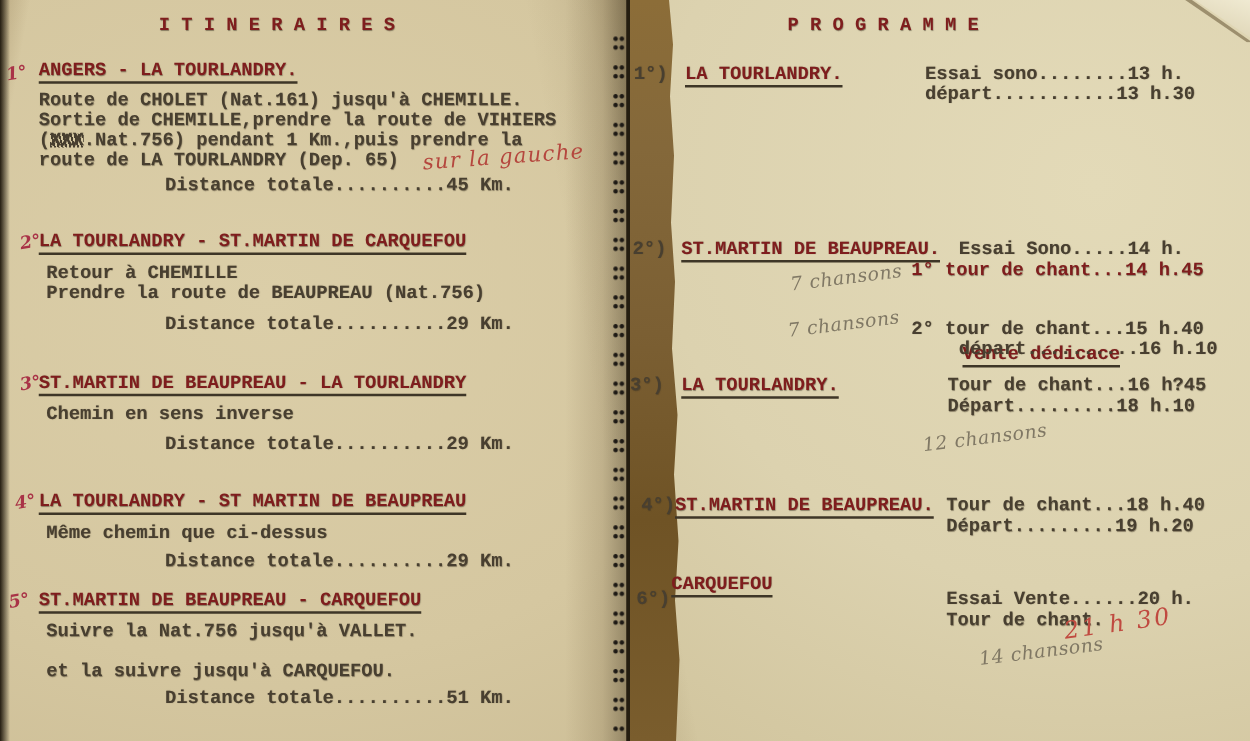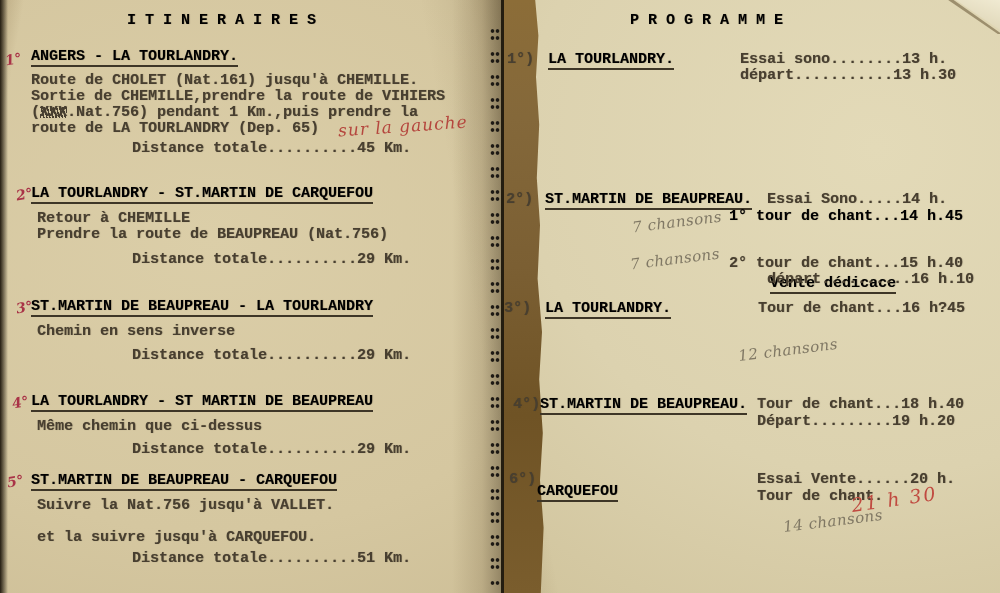--- a/index.html
+++ b/index.html
@@ -47,21 +47,21 @@
     clip-path:polygon(8% 0,100% 0,100% 100%);}
   .corner-fold-shadow{position:absolute;right:0;top:0;width:54px;height:34px;
     background:rgba(90,72,40,.5);
     clip-path:polygon(4% 0,14% 0,100% 96%,100% 100%,96% 100%);}
   
   .tw{
     position:absolute;white-space:pre;
     font-family:"Liberation Mono",monospace;font-size:15px;line-height:16px;font-weight:bold;
     color:#483f30;text-shadow:.4px .4px .7px rgba(62,52,35,.5);
   }
-  .dark{color:#000000;}
+  .dark{color:#7f1d1d;}
   .u{border-bottom:2px solid #3e3627;padding-bottom:0px;}
   .dbl-underline{
     position:absolute;height:7px;
     background-image:
       repeating-linear-gradient(90deg,#43first 0,transparent 0),
       repeating-linear-gradient(90deg,#433a2a 0 6px,rgba(0,0,0,0) 6px 9px),
       repeating-linear-gradient(90deg,#433a2a 0 6px,rgba(0,0,0,0) 6px 9px);
     background-size:0 0,100% 2px,100% 2px;
     background-position:0 0,0 1px,0 5px;
     background-repeat:no-repeat;
@@ -139,27 +139,28 @@
   <span class="tw dark" style="left:729px;top:209px;">1° tour de chant...14 h.45</span>
   <span class="hw hw-pencil" style="left:632px;top:213px;">7 chansons</span>
   <span class="tw dark u" style="left:770px;top:232px;margin-top:44px;">Vente dédicace</span>
   <span class="hw hw-pencil" style="left:630px;top:250px;">7 chansons</span>
   <span class="tw" style="left:729px;top:256px;">2° tour de chant...15 h.40</span>
   <span class="tw" style="left:767px;top:272px;">départ..........16 h.10</span>
 
   <span class="tw" style="left:504px;top:301px;">3°)</span>
   <span class="tw dark u" style="left:545px;top:301px;">LA TOURLANDRY.</span>
   <span class="tw" style="left:758px;top:301px;">Tour de chant...16 h?45</span>
+  <span class="tw" style="left:758px;top:318px;">Départ.........18 h.10</span>
   <span class="hw hw-pencil" style="left:738px;top:341px;">12 chansons</span>
 
   <span class="tw" style="left:513px;top:397px;">4°)</span>
   <span class="tw dark u" style="left:540px;top:397px;">ST.MARTIN DE BEAUPREAU.</span>
   <span class="tw" style="left:757px;top:397px;">Tour de chant...18 h.40</span>
   <span class="tw" style="left:757px;top:414px;">Départ.........19 h.20</span>
 
   <span class="tw" style="left:509px;top:472px;">6°)</span>
-  <span class="tw dark u" style="left:537px;top:484px;">CARQUEFOU</span>
+  <span class="tw dark u" style="left:537px;top:460px;">CARQUEFOU</span>
   <span class="tw" style="left:757px;top:472px;">Essai Vente......20 h.</span>
   <span class="tw" style="left:757px;top:489px;">Tour de chant.</span>
   <span class="hw hw-red-big" style="left:851px;top:488px;">21 h 30</span>
   <span class="hw hw-pencil" style="left:783px;top:512px;">14 chansons</span>
 
 </div>
 
 </body></html>

